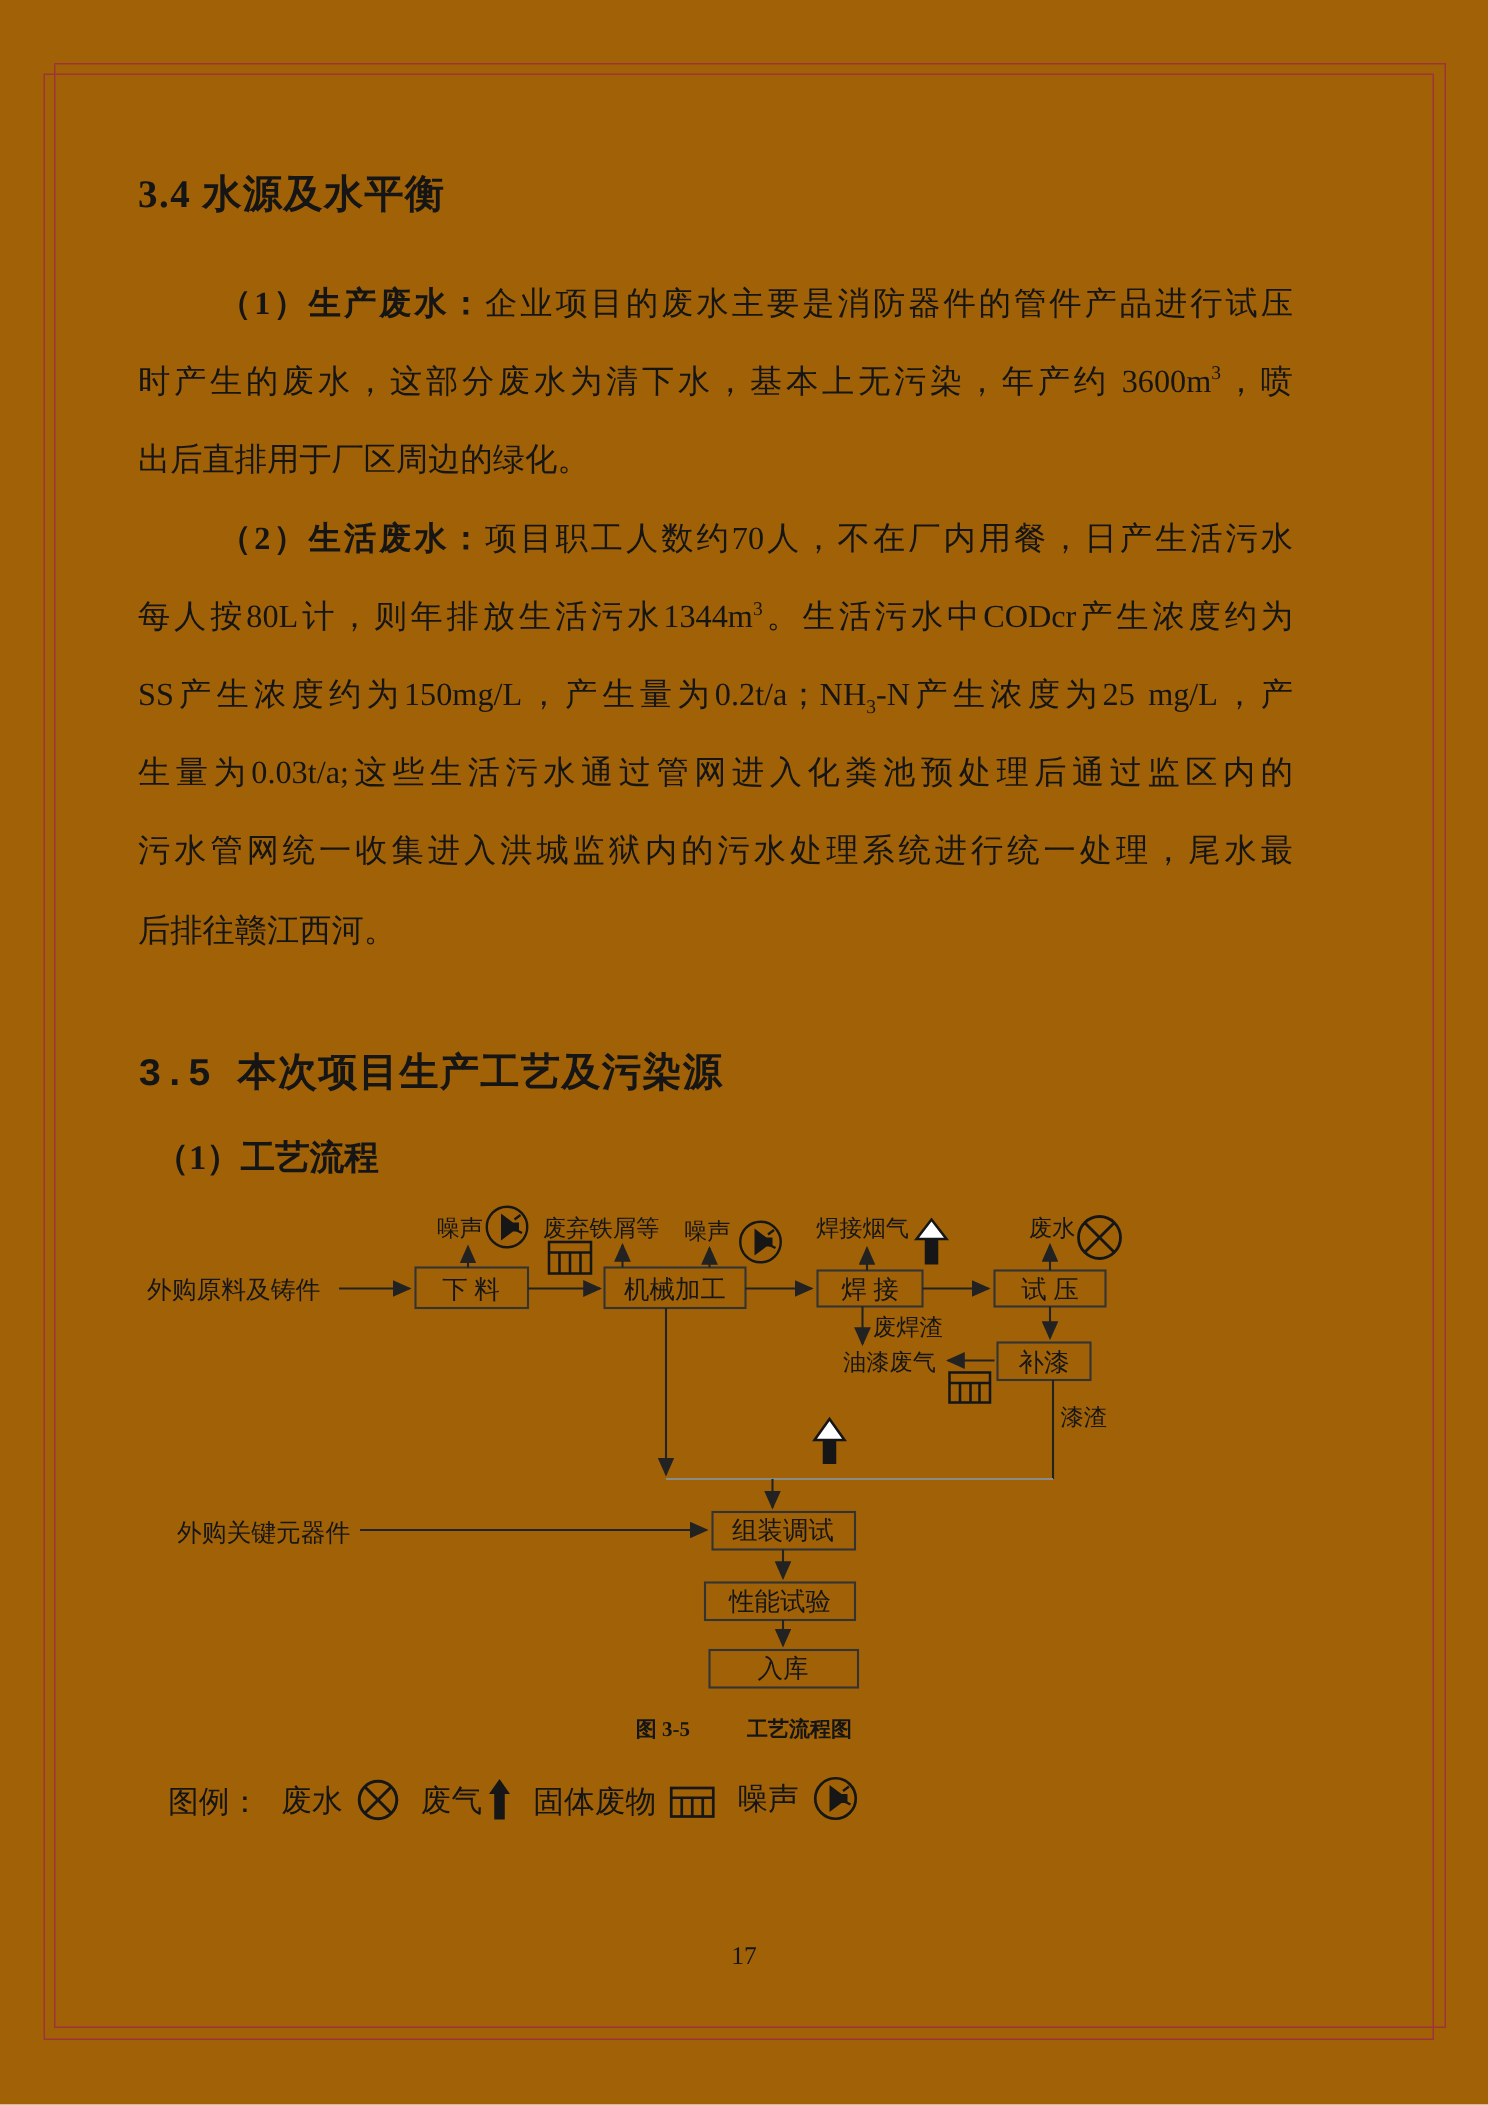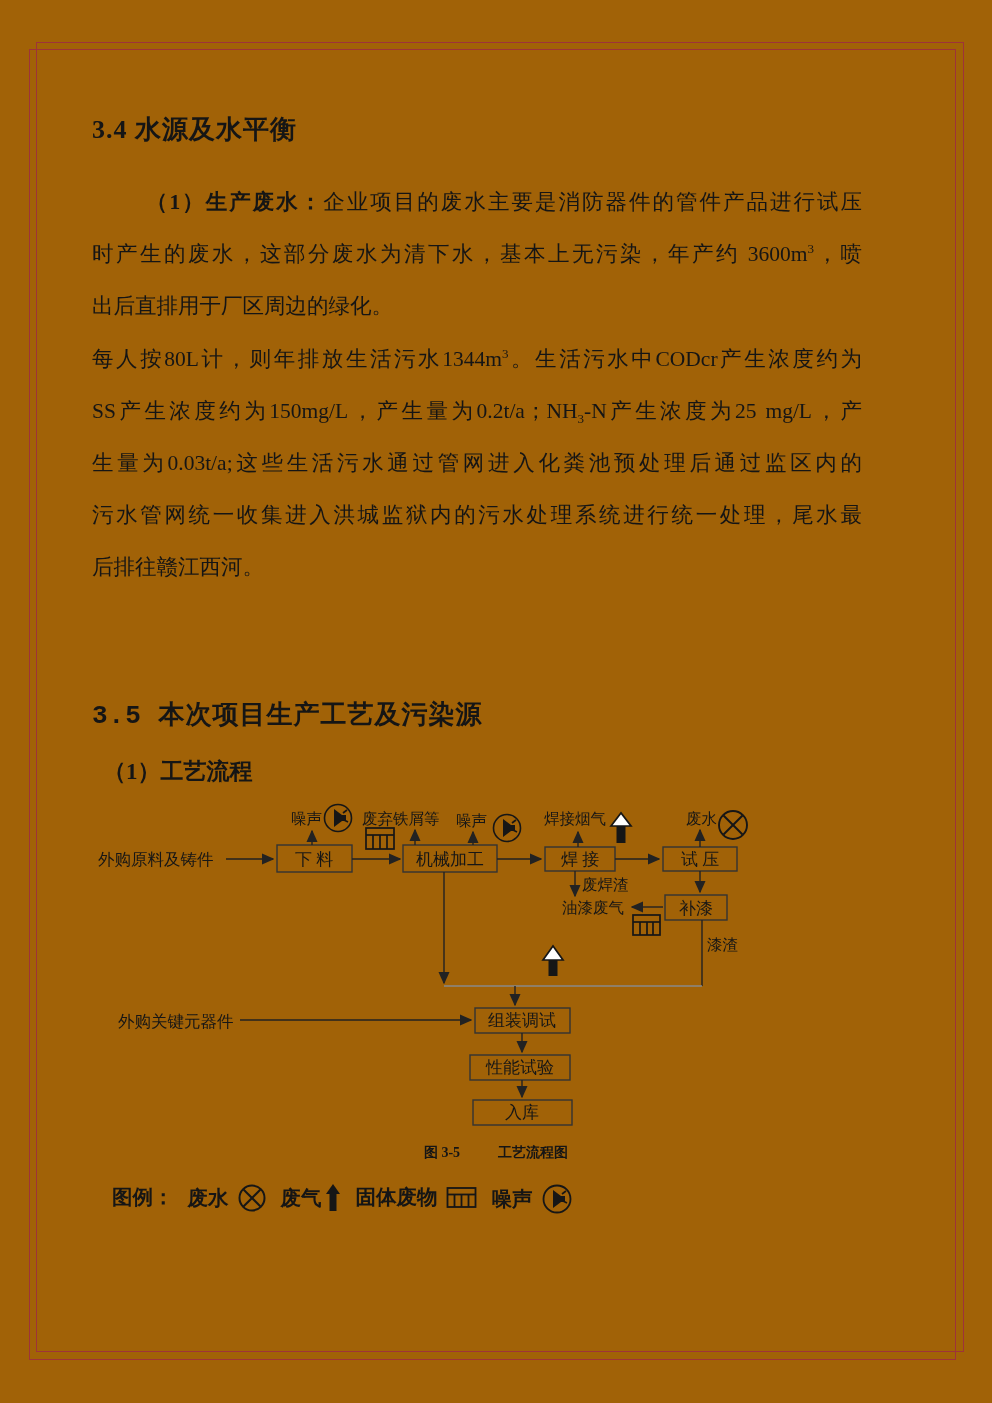--- a/index.html
+++ b/index.html
@@ -18,40 +18,41 @@
   .textblock{position:absolute;left:92px;top:176px;width:770px;font-size:21.5px;font-family:Liberation Serif, serif;}
   .tline{height:52.2px;line-height:52.2px;white-space:nowrap;}
   .tline.just{white-space:normal;text-align:justify;text-align-last:justify;text-justify:inter-character;overflow:hidden;}
   .tline.ind{text-indent:54px;}
   .tline b{font-weight:bold;}
   sup,sub{font-size:13px;line-height:0;}
   .diagram{position:absolute;left:80px;top:798px;width:690px;height:340px;}
   .diagram svg{display:block;}
   .caption{position:absolute;left:0;top:1144px;width:992px;text-align:center;font-weight:bold;font-size:14px;}
   .caption .gap{display:inline-block;width:38px;}
-  .legend{position:absolute;left:112px;top:1183px;display:flex;align-items:flex-start;font-weight:bold;font-size:20.5px;}
+  .legend{position:absolute;left:112px;top:1183px;display:flex;align-items:flex-end;font-weight:normal;font-size:20.5px;}
   .legend .li{display:flex;align-items:center;margin-right:14px;}
   .legend .li svg{margin-left:8px;display:block;}
   .pagenum{position:absolute;left:0;top:1294px;width:992px;text-align:center;font-size:17px;}
   text{fill:#161616;}
 </style>
 </head>
 <body>
 
 <div class="page">
 
   <div class="frame outer"></div>
   <div class="frame inner"></div>
 
   <div class="h1 s34">3.4 水源及水平衡</div>
 
   <div class="textblock">
     <div class="tline just ind"><b>（1）生产废水：</b><span>企业项目的废水主要是消防器件的管件产品进行试压</span></div>
     <div class="tline just"><span>时产生的废水，这部分废水为清下水，基本上无污染，年产约 3600m</span><sup>3</sup><span>，喷</span></div>
     <div class="tline">出后直排用于厂区周边的绿化。</div>
+    <div class="tline just ind"><b>（2）生活废水：</b><span>项目职工人数约70人，不在厂内用餐，日产生活污水</span></div>
     <div class="tline just"><span>每人按80L计，则年排放生活污水1344m</span><sup>3</sup><span>。生活污水中CODcr产生浓度约为</span></div>
     <div class="tline just"><span>SS产生浓度约为150mg/L，产生量为0.2t/a；NH</span><sub>3</sub><span>-N产生浓度为25 mg/L，产</span></div>
     <div class="tline just">生量为0.03t/a;这些生活污水通过管网进入化粪池预处理后通过监区内的</div>
     <div class="tline just">污水管网统一收集进入洪城监狱内的污水处理系统进行统一处理，尾水最</div>
     <div class="tline">后排往赣江西河。</div>
   </div>
 
   <div class="h1 s35">3.5 本次项目生产工艺及污染源</div>
   <div class="h2">（1）工艺流程</div>
 
@@ -206,14 +207,15 @@
       <span>噪声</span>
       <svg width="32" height="32">
         <circle cx="16" cy="16" r="13.5" stroke="#161616" stroke-width="1.8" fill="none"></circle>
         <polygon points="20,13 24,13 24,19 20,19 12,25 12,7" fill="#161616"></polygon>
         <line x1="25" y1="8" x2="21" y2="11" stroke="#161616" stroke-width="1.6"></line>
         <line x1="26" y1="20" x2="22" y2="18" stroke="#161616" stroke-width="1.6"></line>
       </svg>
     </div>
   </div>
 
+  <div class="pagenum">17</div>
 
 </div>
 
 </body></html>

